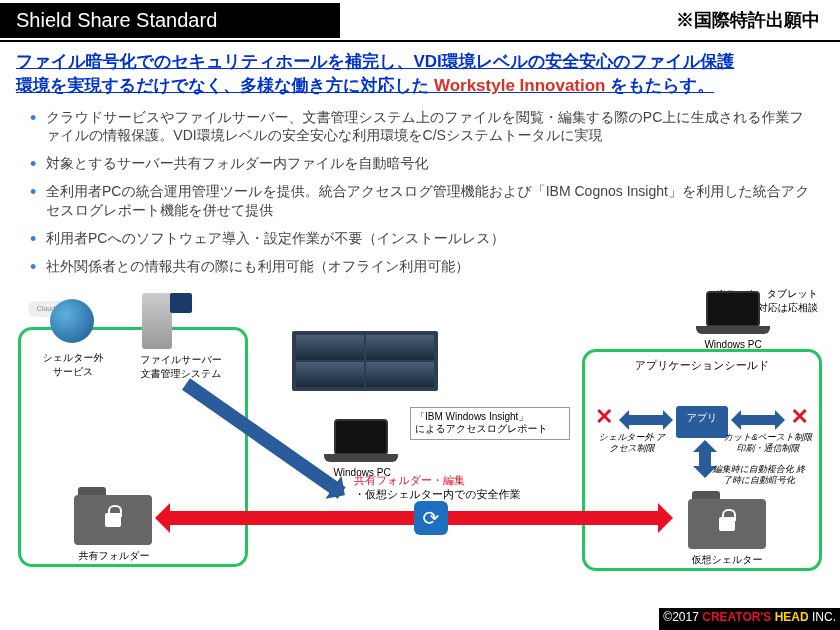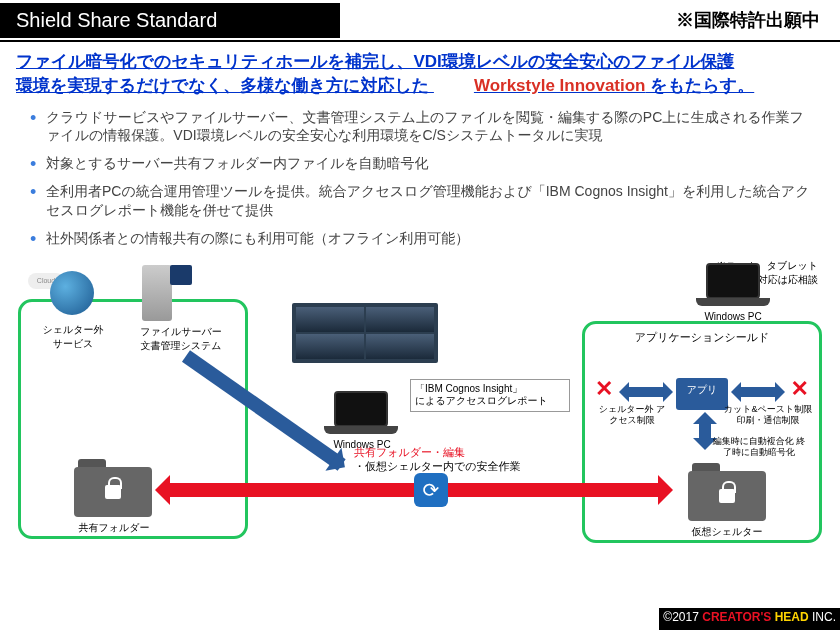--- a/index.html
+++ b/index.html
@@ -2,21 +2,21 @@
 <html><head>
 <meta charset="utf-8">
 <style>
 * { margin: 0; padding: 0; box-sizing: border-box; }
 body { font-family: "Meiryo", "Hiragino Sans", sans-serif; width: 840px; height: 630px; background: #fff; position: relative; overflow: hidden; }
 .header { height: 40px; display: flex; align-items: center; }
 .title-bar { background: #000; color: #fff; font-size: 20px; padding: 6px 16px; width: 340px; }
 .patent { margin-left: auto; font-size: 18px; font-weight: bold; padding-right: 20px; }
 .hr1 { border-top: 2px solid #000; }
 .subtitle { color: #0033cc; font-size: 17px; font-weight: bold; text-decoration: underline; padding: 8px 16px 4px; line-height: 1.4; }
-.subtitle .red { color: #d93025; margin-left: 40px; }
+.subtitle .red { color: #d93025; }
 ul.bullets { list-style: none; padding: 6px 30px 2px; }
 ul.bullets li { font-size: 14px; color: #444; margin-bottom: 9px; position: relative; padding-left: 16px; line-height: 1.35; }
 ul.bullets li::before { content: "•"; color: #3b7ddd; font-size: 18px; position: absolute; left: 0; top: -2px; }
 .diagram { position: relative; height: 310px; margin: 0 14px; }
 .lbl { font-size: 10px; text-align: center; position: absolute; }
 .box { border: 3px solid #22c55e; border-radius: 14px; position: absolute; }
 .leftbox { left: 4px; top: 40px; width: 230px; height: 240px; }
 .rightbox { right: 4px; top: 62px; width: 240px; height: 222px; }
 .cloud-thing { position: absolute; left: 18px; top: 4px; width: 80px; height: 56px; }
 .globe { width: 44px; height: 44px; background: radial-gradient(circle at 35% 35%, #5db0e0, #1b588f); border-radius: 50%; margin: 8px auto 0; position: relative; }
@@ -36,21 +36,21 @@
 .laptop-base { width: 74px; height: 8px; background: #444; border-radius: 0 0 6px 6px; margin-top: -1px; }
 .laptop-center { left: 310px; top: 132px; }
 .laptop-right { right: 56px; top: 4px; }
 .dashboards { position: absolute; left: 278px; top: 44px; width: 146px; height: 60px; background: #2c3e50; border-radius: 2px; display: grid; grid-template-columns: 1fr 1fr; gap: 2px; padding: 4px; }
 .dashboards div { background: linear-gradient(#4a5f78,#1b2a3a); }
 .cognos-label { position: absolute; left: 396px; top: 120px; width: 160px; font-size: 10px; border: 1px solid #999; padding: 3px 4px; background: #fff; line-height: 1.25; }
 .note-right { position: absolute; right: 8px; top: 0; font-size: 10px; text-align: right; }
 .appshield-title { position: absolute; top: 6px; width: 100%; text-align: center; font-size: 11px; }
 .app-core { position: absolute; left: 50%; top: 54px; transform: translateX(-50%); width: 52px; height: 32px; background: #2a5b9b; color: #fff; font-size: 10px; text-align: center; line-height: 24px; border-radius: 3px; }
 .redX { color: #e81123; font-size: 22px; font-weight: bold; position: absolute; }
-.small-label { font-size: 9px; position: absolute; text-align: center; line-height: 1.2; }
+.small-label { font-size: 9px; position: absolute; text-align: center; line-height: 1.2; font-style: italic; }
 .arrow { position: absolute; }
 .arrow-red { left: 150px; top: 224px; width: 500px; height: 14px; background: #e81123; }
 .arrow-red::before, .arrow-red::after { content: ""; position: absolute; top: -8px; border: 15px solid transparent; }
 .arrow-red::before { left: -24px; border-right-color: #e81123; }
 .arrow-red::after { right: -24px; border-left-color: #e81123; }
 .arrow-blue-diag { left: 172px; top: 90px; width: 190px; height: 14px; background: #2a5b9b; transform: rotate(35deg); transform-origin: left center; }
 .arrow-blue-diag::after { content: ""; position: absolute; right: -18px; top: -7px; border: 14px solid transparent; border-left-color: #2a5b9b; }
 .sync { position: absolute; left: 400px; top: 214px; width: 34px; height: 34px; background: #1f6fc1; border-radius: 6px; color: #fff; display: flex; align-items: center; justify-content: center; font-size: 20px; }
 .mid-text { position: absolute; left: 340px; top: 186px; font-size: 11px; color: #e81123; line-height: 1.3; }
 .mid-text span { color: #000; display: block; text-align: center; }
@@ -77,20 +77,21 @@
 
 <div class="subtitle">
   <span>ファイル暗号化でのセキュリティホールを補完し、VDI環境レベルの安全安心のファイル保護</span><br>
   <span>環境を実現するだけでなく、多様な働き方に対応した </span><span class="red">Workstyle Innovation</span><span> をもたらす。</span>
 </div>
 
 <ul class="bullets">
   <li>クラウドサービスやファイルサーバー、文書管理システム上のファイルを閲覧・編集する際のPC上に生成される作業ファイルの情報保護。VDI環境レベルの安全安心な利用環境をC/Sシステムトータルに実現</li>
   <li>対象とするサーバー共有フォルダー内ファイルを自動暗号化</li>
   <li>全利用者PCの統合運用管理ツールを提供。統合アクセスログ管理機能および「IBM Cognos Insight」を利用した統合アクセスログレポート機能を併せて提供</li>
+  <li>利用者PCへのソフトウェア導入・設定作業が不要（インストールレス）</li>
   <li>社外関係者との情報共有の際にも利用可能（オフライン利用可能）</li>
 </ul>
 
 <div class="diagram">
 
   <div class="box leftbox"></div>
   <div class="box rightbox">
     <div class="appshield-title">アプリケーションシールド</div>
     <div class="app-core">アプリ</div>
     <span class="redX" style="left:10px;top:52px;">✕</span>
@@ -120,21 +121,21 @@
 文書管理システム</div>
 
   <div class="arrow arrow-blue-diag"></div>
 
   <div class="dashboards">
       <div></div>
       <div></div>
       <div></div>
       <div></div>
     </div>
-  <div class="cognos-label" style="white-space:pre-line;">「IBM Cognos Insight」
+  <div class="cognos-label" style="white-space:pre-line;">「IBM Windows Insight」
 によるアクセスログレポート</div>
 
   <div class="laptop laptop-center">
       <div class="laptop-screen"></div>
       <div class="laptop-base"></div>
     </div>
   <div class="lbl" style="left:306px;top:180px;width:84px;">Windows PC</div>
 
   <div class="note-right" style="white-space:pre-line;">※スマホ、タブレット
 対応は応相談</div>

